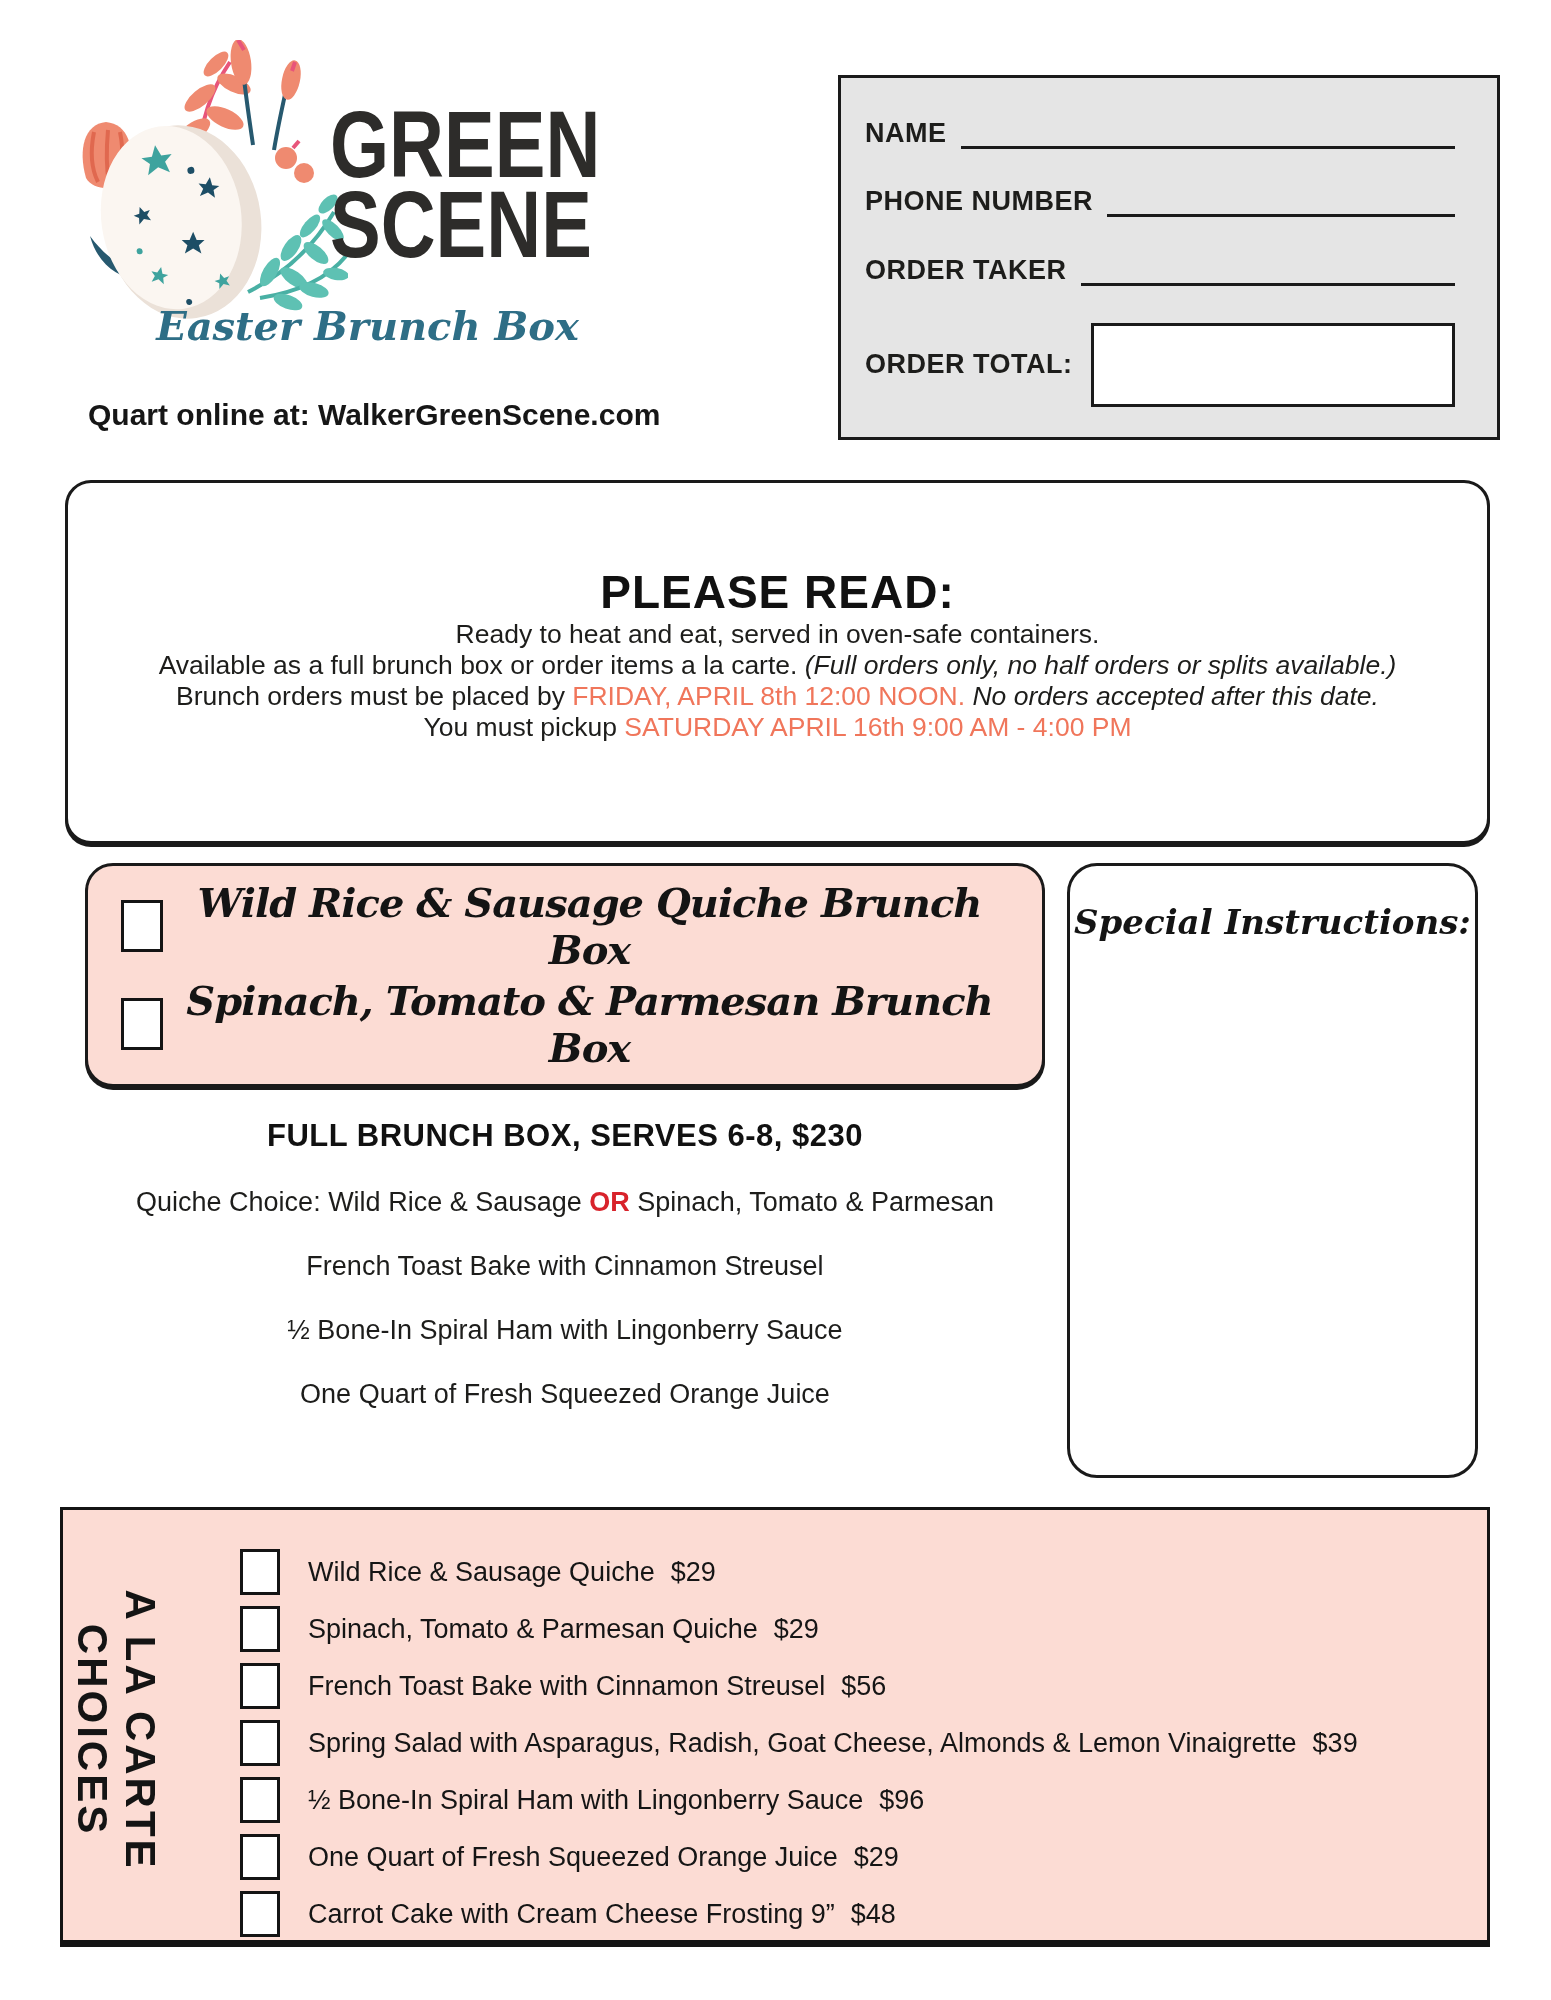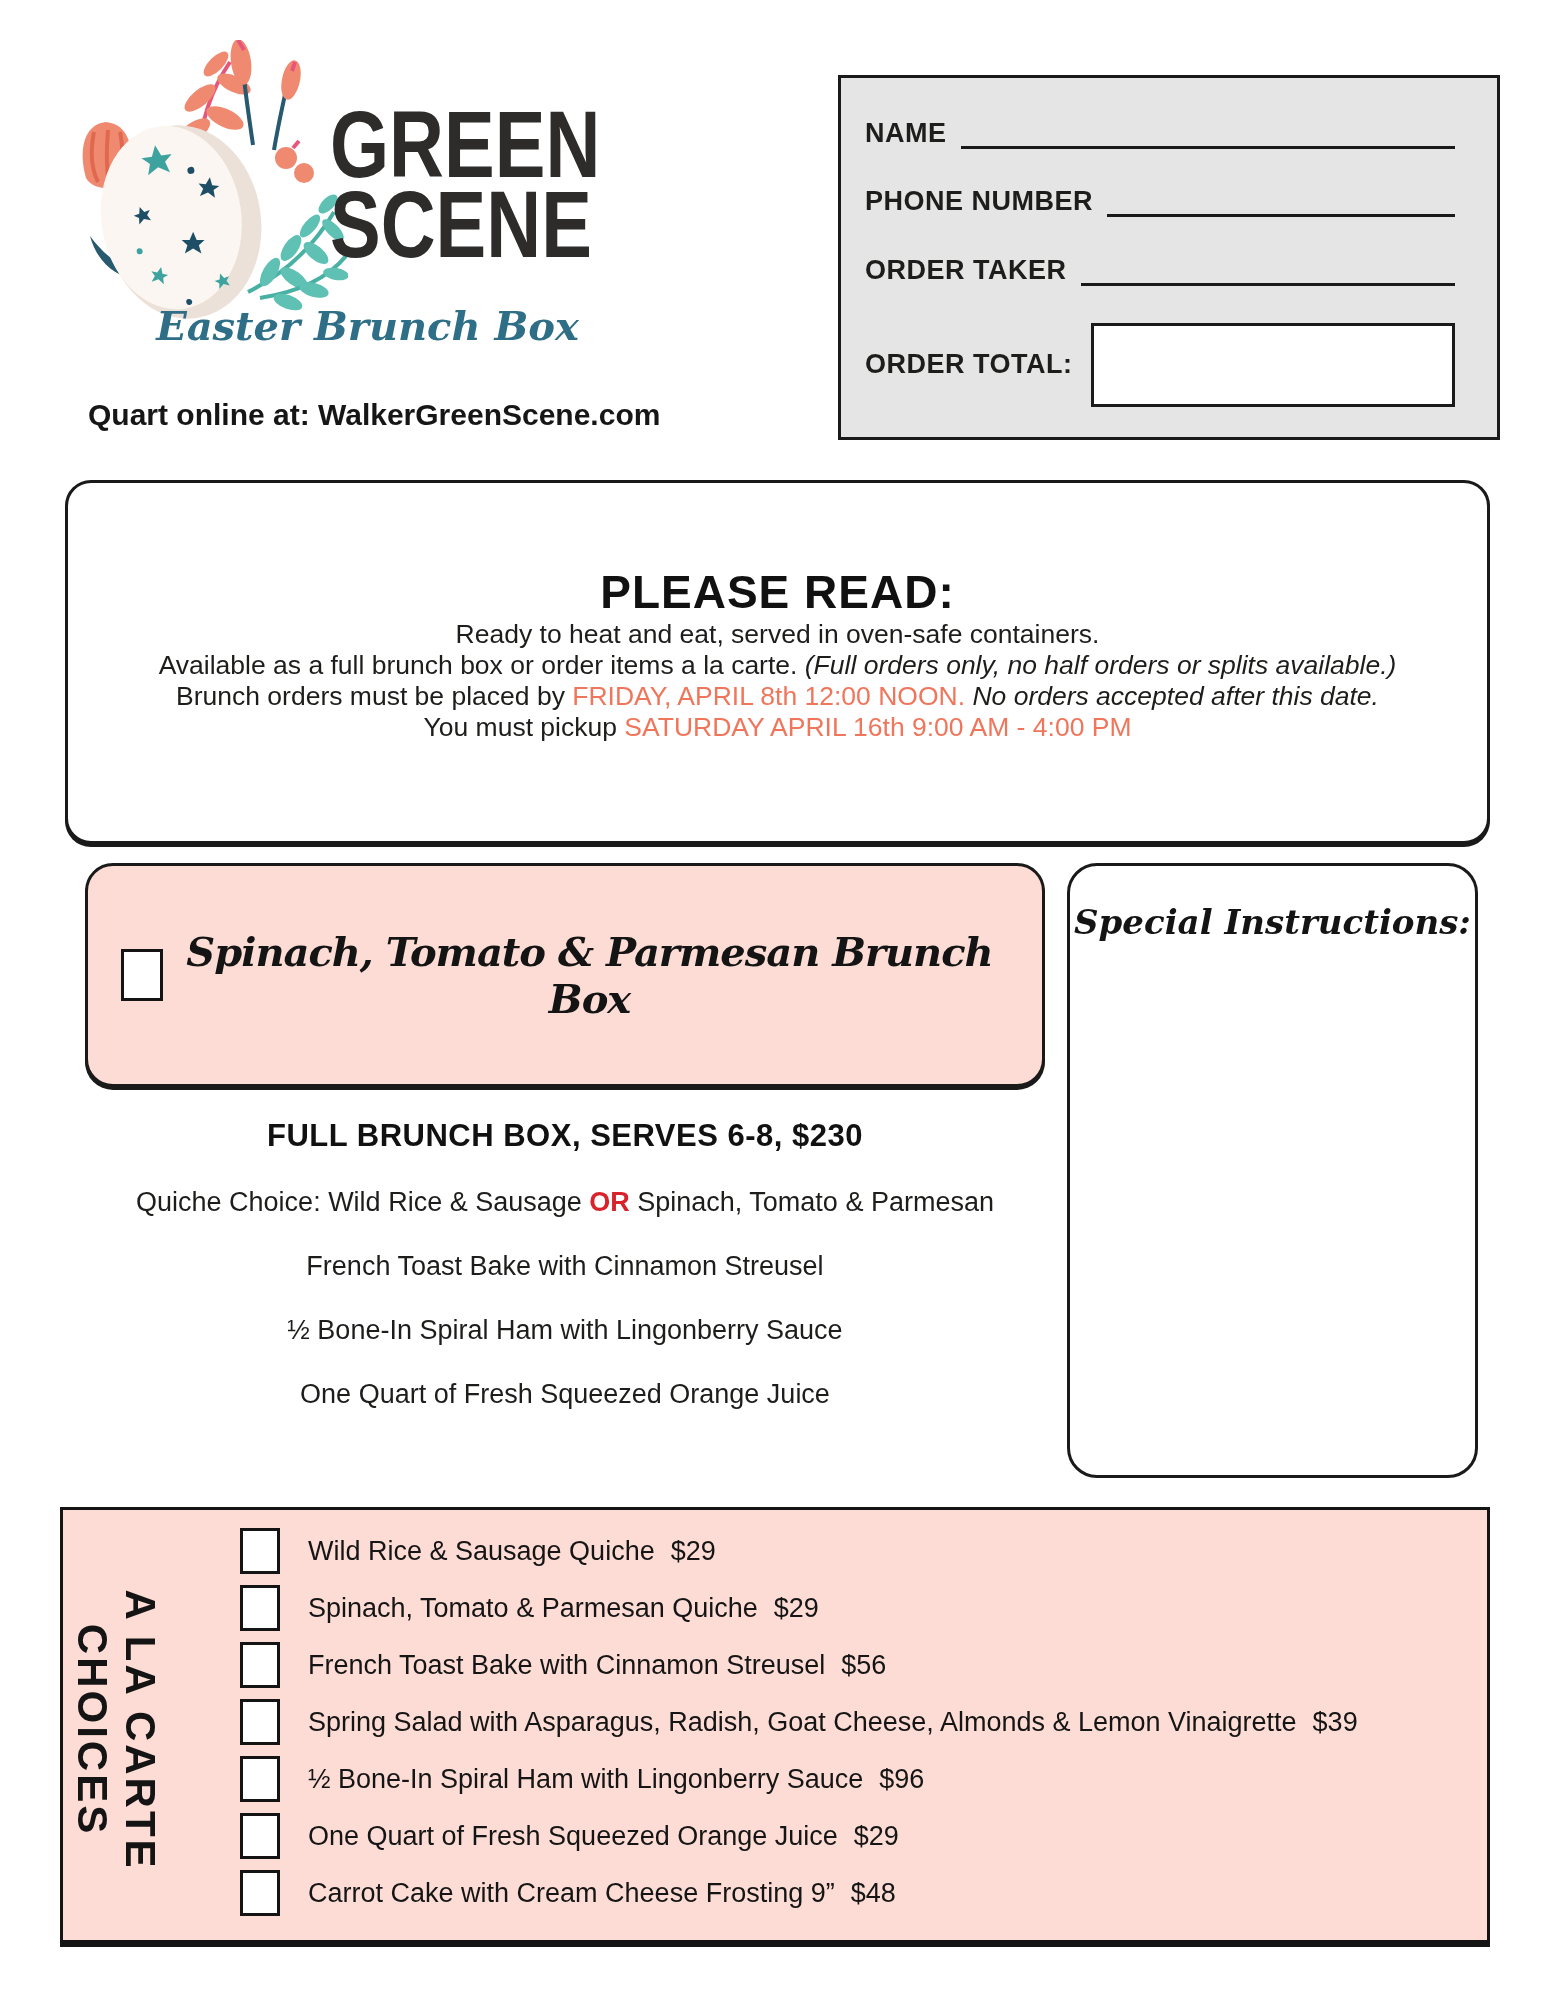--- a/index.html
+++ b/index.html
@@ -57,21 +57,21 @@
            display:flex; flex-direction:column; gap:33px; }
   .fb-title { font-size:31px; font-weight:800; letter-spacing:0.5px; color:#111; }
   .fb-line { font-size:27px; color:#1d1d1b; white-space:nowrap; }
 
   
   .alacarte { position:absolute; left:60px; top:1507px; width:1430px; height:440px;
            background:#fcdcd4; border:3px solid #141414; border-bottom-width:7px; }
   .side-label { position:absolute; left:53px; top:220px; transform:translate(-50%,-50%) rotate(90deg);
            font-size:42px; font-weight:800; letter-spacing:3px; line-height:1.15; color:#141414;
            text-align:center; white-space:nowrap; }
-  .al-items { position:absolute; left:177px; top:18px; right:20px; display:flex; flex-direction:column; gap:11px; }
+  .al-items { position:absolute; left:177px; top:39px; right:20px; display:flex; flex-direction:column; gap:11px; }
   .al-row { display:flex; align-items:center; }
   .al-checkbox { width:40px; height:46px; background:#ffffff; border:3px solid #141414; flex:none; }
   .al-label { margin-left:28px; font-size:27px; color:#151515; white-space:nowrap; }
   .al-price { margin-left:16px; font-size:27px; color:#151515; }
 </style>
 </head>
 <body>
 
 <div class="page">
 
@@ -180,20 +180,24 @@
       <span>Brunch orders must be placed by </span><span class="hl">FRIDAY, APRIL 8th 12:00 NOON. </span><span class="it">No orders accepted after this date.</span>
     </div>
     <div class="pr-line">
       <span>You must pickup </span><span class="hl">SATURDAY APRIL 16th 9:00 AM - 4:00 PM</span>
     </div>
   </div>
 
   <div class="brunch-select">
     <div class="bs-row">
       <span class="checkbox"></span>
+      <span class="bs-label">Wild Rice &amp; Sausage Quiche Brunch Box</span>
+    </div>
+    <div class="bs-row">
+      <span class="checkbox"></span>
       <span class="bs-label">Spinach, Tomato &amp; Parmesan Brunch Box</span>
     </div>
   </div>
 
   <div class="special">
     <div class="special-title">Special Instructions:</div>
     <div class="special-area"></div>
   </div>
 
   <div class="full-brunch">

